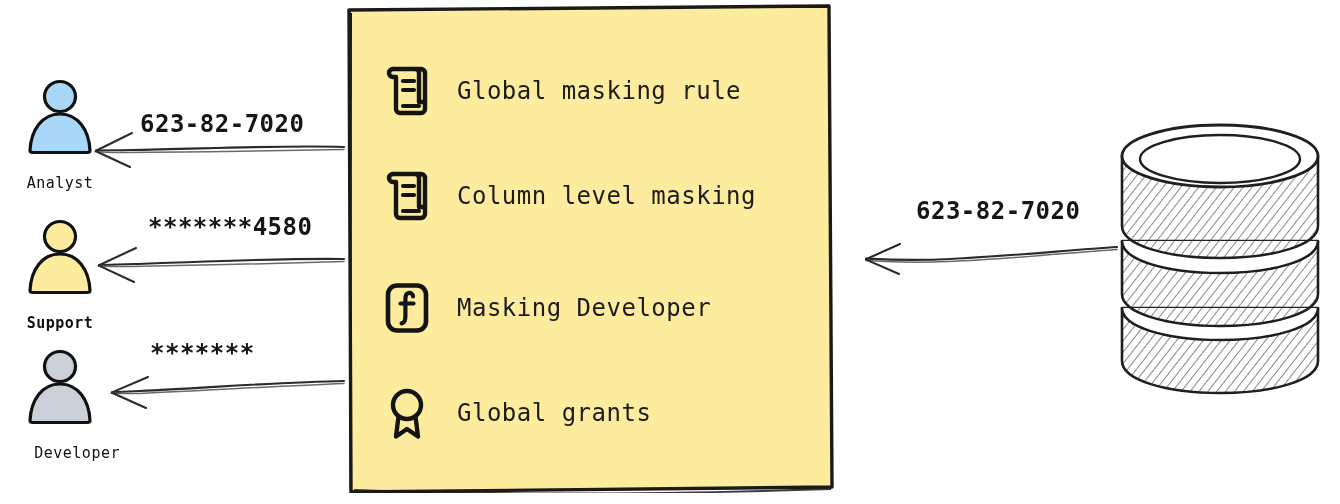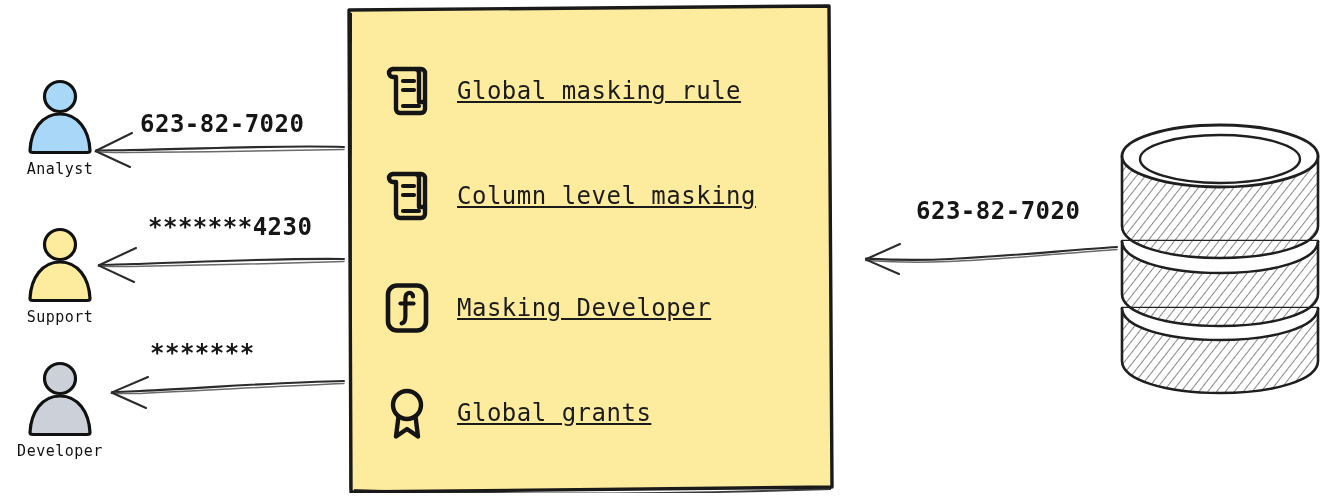--- a/index.html
+++ b/index.html
@@ -24,21 +24,21 @@
     position: absolute;
     width: 120px;
     text-align: center;
   }
   .actor-svg { display: block; margin: 0 auto; }
   .actor-label {
     font-family: "DejaVu Sans Mono", "Liberation Mono", monospace;
     font-size: 15px;
     color: #111111;
     letter-spacing: 0.5px;
-    margin-top: 2px;
+    margin-top: 16px;
     white-space: nowrap;
   }
   .flow-label {
     position: absolute;
     font-family: "DejaVu Sans Mono", "Liberation Mono", monospace;
     font-size: 24px;
     font-weight: 700;
     color: #161616;
     letter-spacing: 0.5px;
     white-space: nowrap;
@@ -75,21 +75,20 @@
     height: 52px;
     flex: 0 0 48px;
     display: block;
   }
   .row-label {
     font-family: "DejaVu Sans Mono", "Liberation Mono", monospace;
     font-size: 24px;
     color: #1b1b1b;
     letter-spacing: 0.5px;
     white-space: nowrap;
-    text-decoration: underline;
   }
   #database {
     position: absolute;
     left: 1110px;
     top: 118px;
     width: 220px;
     height: 280px;
   }
 </style>
 </head>
@@ -132,38 +131,38 @@
 </svg>
 
 <div class="actor" style="left:0px; top:78px;">
   <svg class="actor-svg" width="76" height="80" viewBox="0 0 76 80" xmlns="http://www.w3.org/2000/svg">
     <ellipse cx="38" cy="18.5" rx="15.5" ry="15" fill="#a9d7f7" stroke="#111111" stroke-width="3.2"></ellipse>
     <path d="M38,36 C20,36 9,52 8,72.5 C8,74 9,74.5 11,74.5 L65,74.5 C67,74.5 68,74 68,72.5 C67,52 56,36 38,36 Z" fill="#a9d7f7" stroke="#111111" stroke-width="3.2" stroke-linejoin="round"></path>
   </svg>
   <div class="actor-label">Analyst</div>
 </div>
 
-<div class="actor" style="left:0px; top:226px;">
+<div class="actor" style="left:0px; top:218px;font-weight:bold;">
   <svg class="actor-svg" width="76" height="80" viewBox="0 0 76 80" xmlns="http://www.w3.org/2000/svg">
     <ellipse cx="38" cy="18.5" rx="15.5" ry="15" fill="#fdeb9e" stroke="#111111" stroke-width="3.2"></ellipse>
     <path d="M38,36 C20,36 9,52 8,72.5 C8,74 9,74.5 11,74.5 L65,74.5 C67,74.5 68,74 68,72.5 C67,52 56,36 38,36 Z" fill="#fdeb9e" stroke="#111111" stroke-width="3.2" stroke-linejoin="round"></path>
   </svg>
   <div class="actor-label">Support</div>
 </div>
 
-<div class="actor" style="left:0px; top:360px;">
+<div class="actor" style="left:0px; top:348px;text-align:right;">
   <svg class="actor-svg" width="76" height="80" viewBox="0 0 76 80" xmlns="http://www.w3.org/2000/svg">
     <ellipse cx="38" cy="18.5" rx="15.5" ry="15" fill="#ccd1d9" stroke="#111111" stroke-width="3.2"></ellipse>
     <path d="M38,36 C20,36 9,52 8,72.5 C8,74 9,74.5 11,74.5 L65,74.5 C67,74.5 68,74 68,72.5 C67,52 56,36 38,36 Z" fill="#ccd1d9" stroke="#111111" stroke-width="3.2" stroke-linejoin="round"></path>
   </svg>
   <div class="actor-label">Developer</div>
 </div>
 
 <div class="flow-label" style="left:140px; top:110px;">623-82-7020</div>
-<div class="flow-label" style="left:148px; top:213px;">*******4230</div>
+<div class="flow-label" style="left:148px; top:213px;">*******4580</div>
 <div class="flow-label" style="left:150px; top:339px;">*******</div>
 <div class="flow-label" style="left:916px; top:197px;">623-82-7020</div>
 
 <div id="panel">
   <svg class="panel-bg" viewBox="0 0 489 490" preserveAspectRatio="none" xmlns="http://www.w3.org/2000/svg">
     <path d="M4,7 L484,3 L487,484 L6,489 Z" fill="#fdeb9e" stroke="#1a1a1a" stroke-width="3.4" stroke-linejoin="round"></path>
     <path d="M6,10 L5.5,486" fill="none" stroke="#1a1a1a" stroke-width="2"></path>
     <path d="M9,487 C150,492 330,491 486,486" fill="none" stroke="#1a1a1a" stroke-width="2" opacity="0.85"></path>
   </svg>
 

